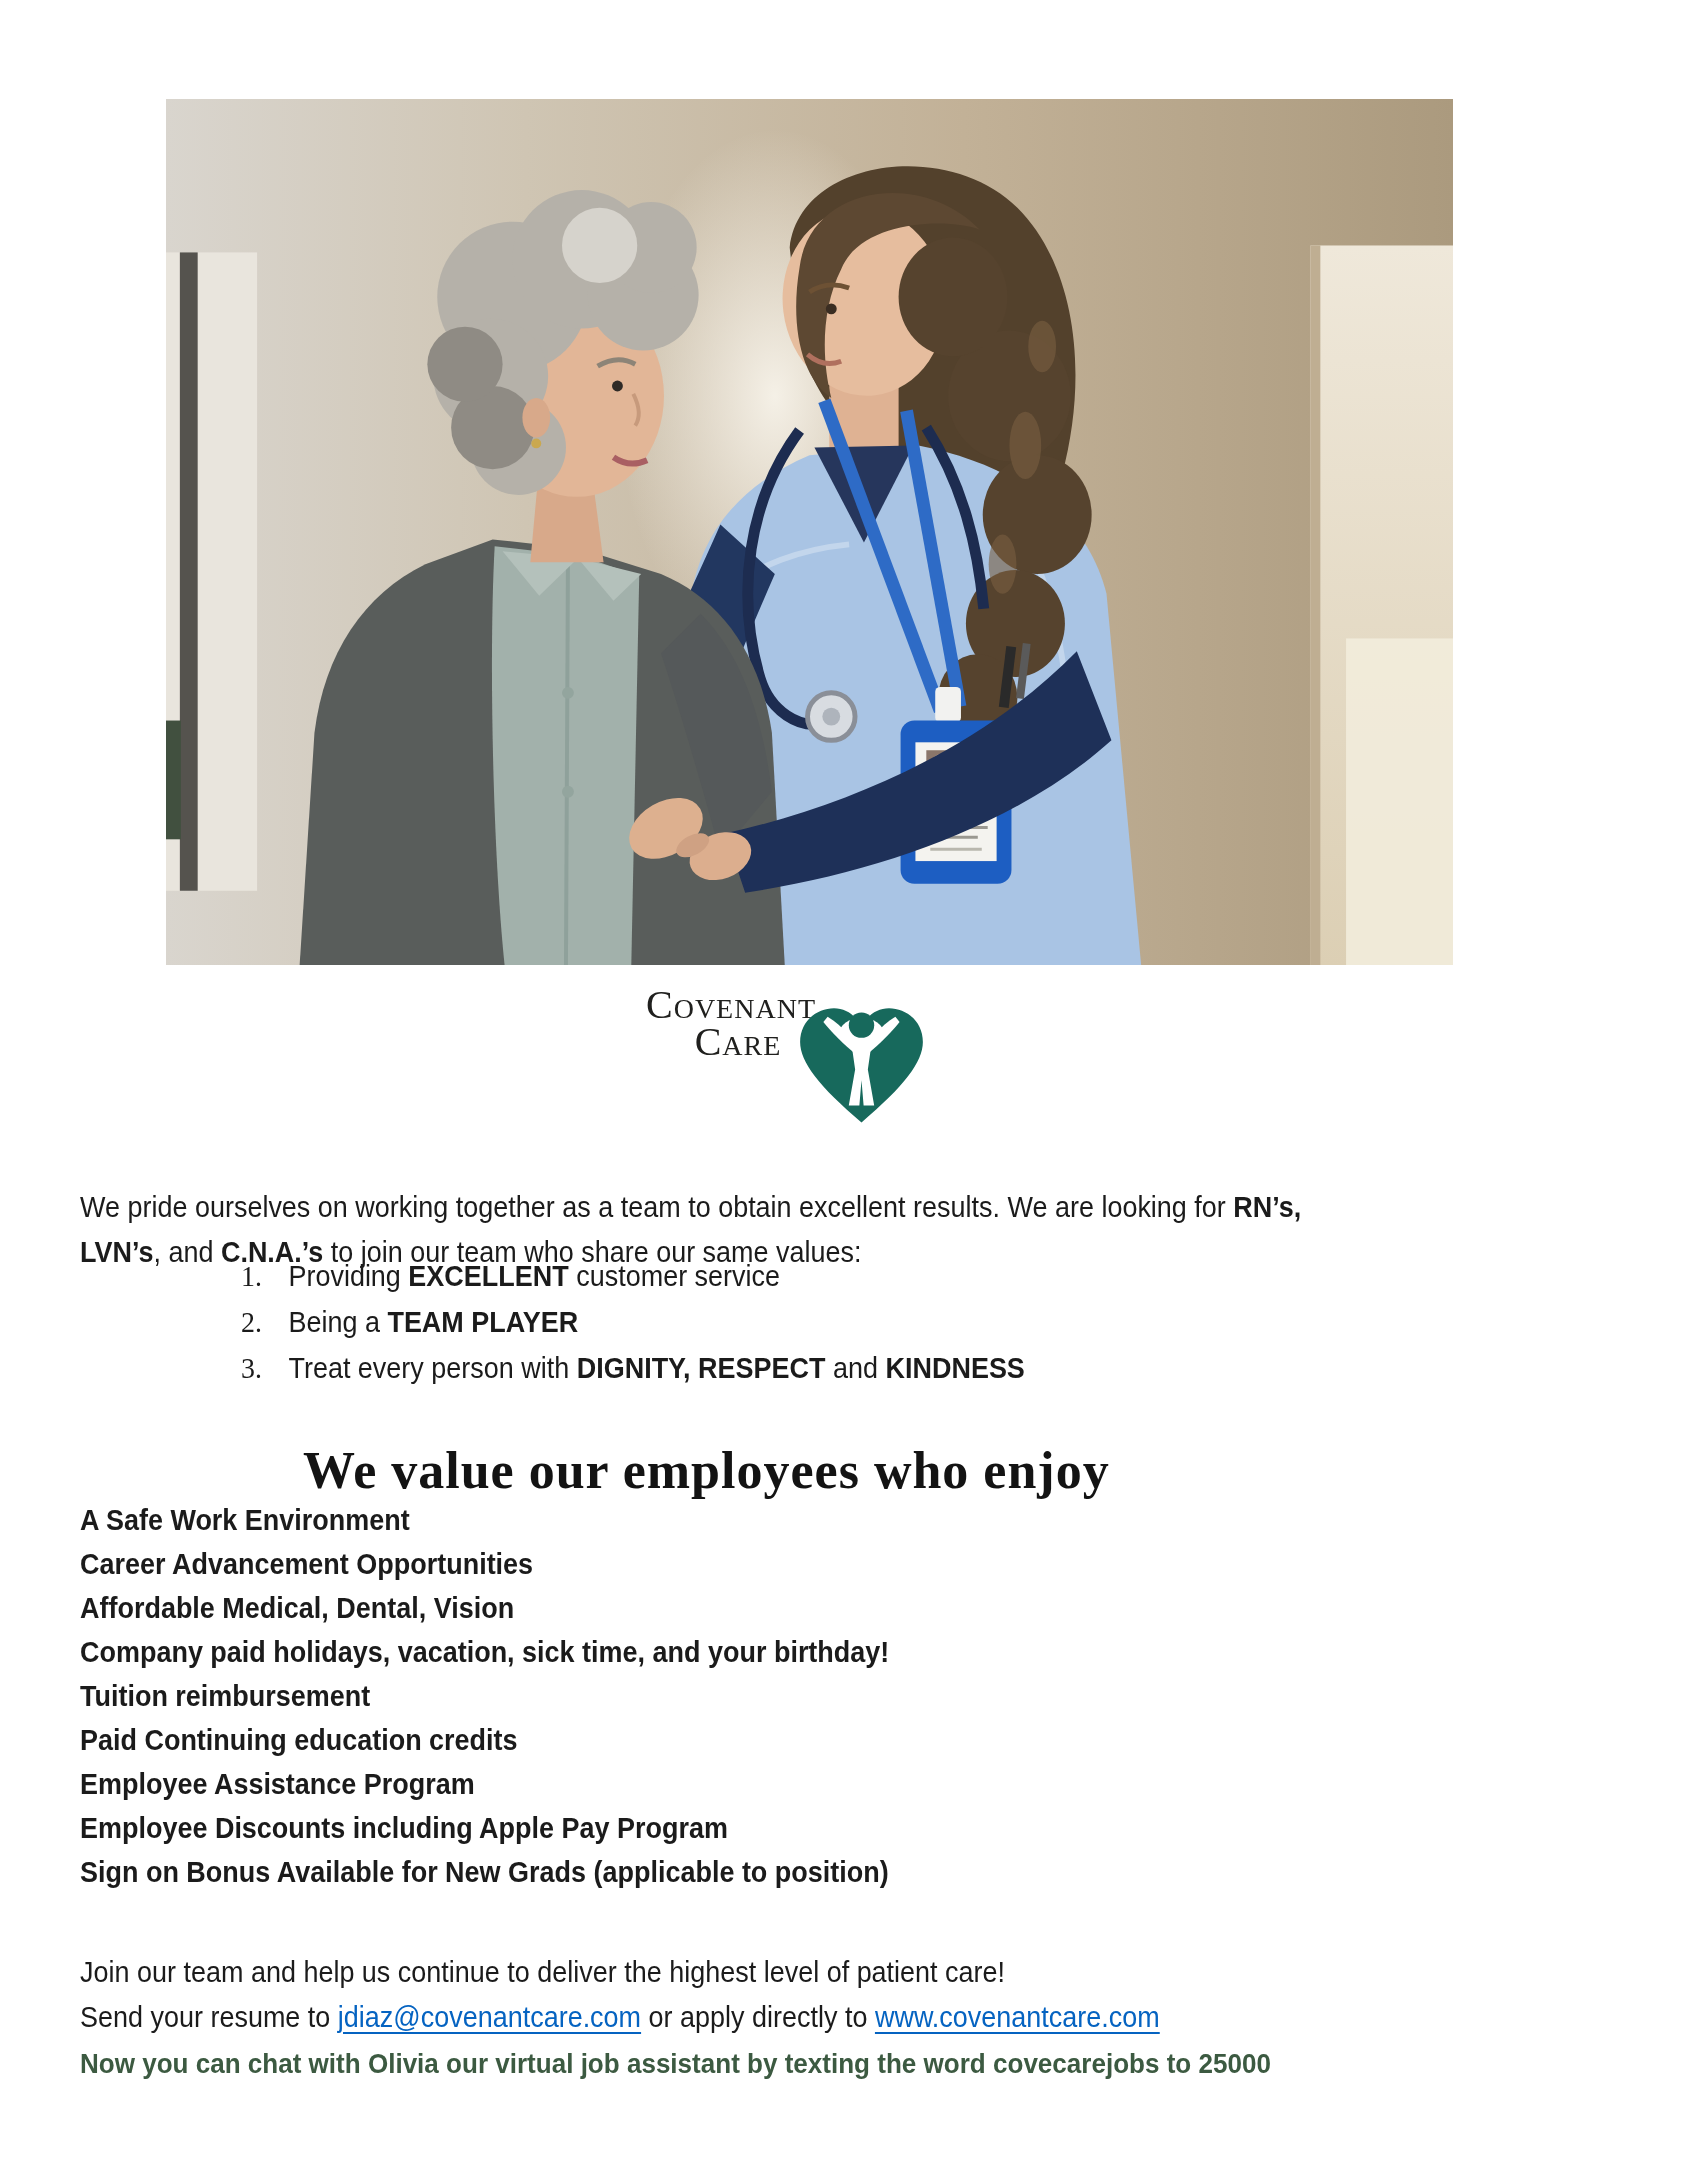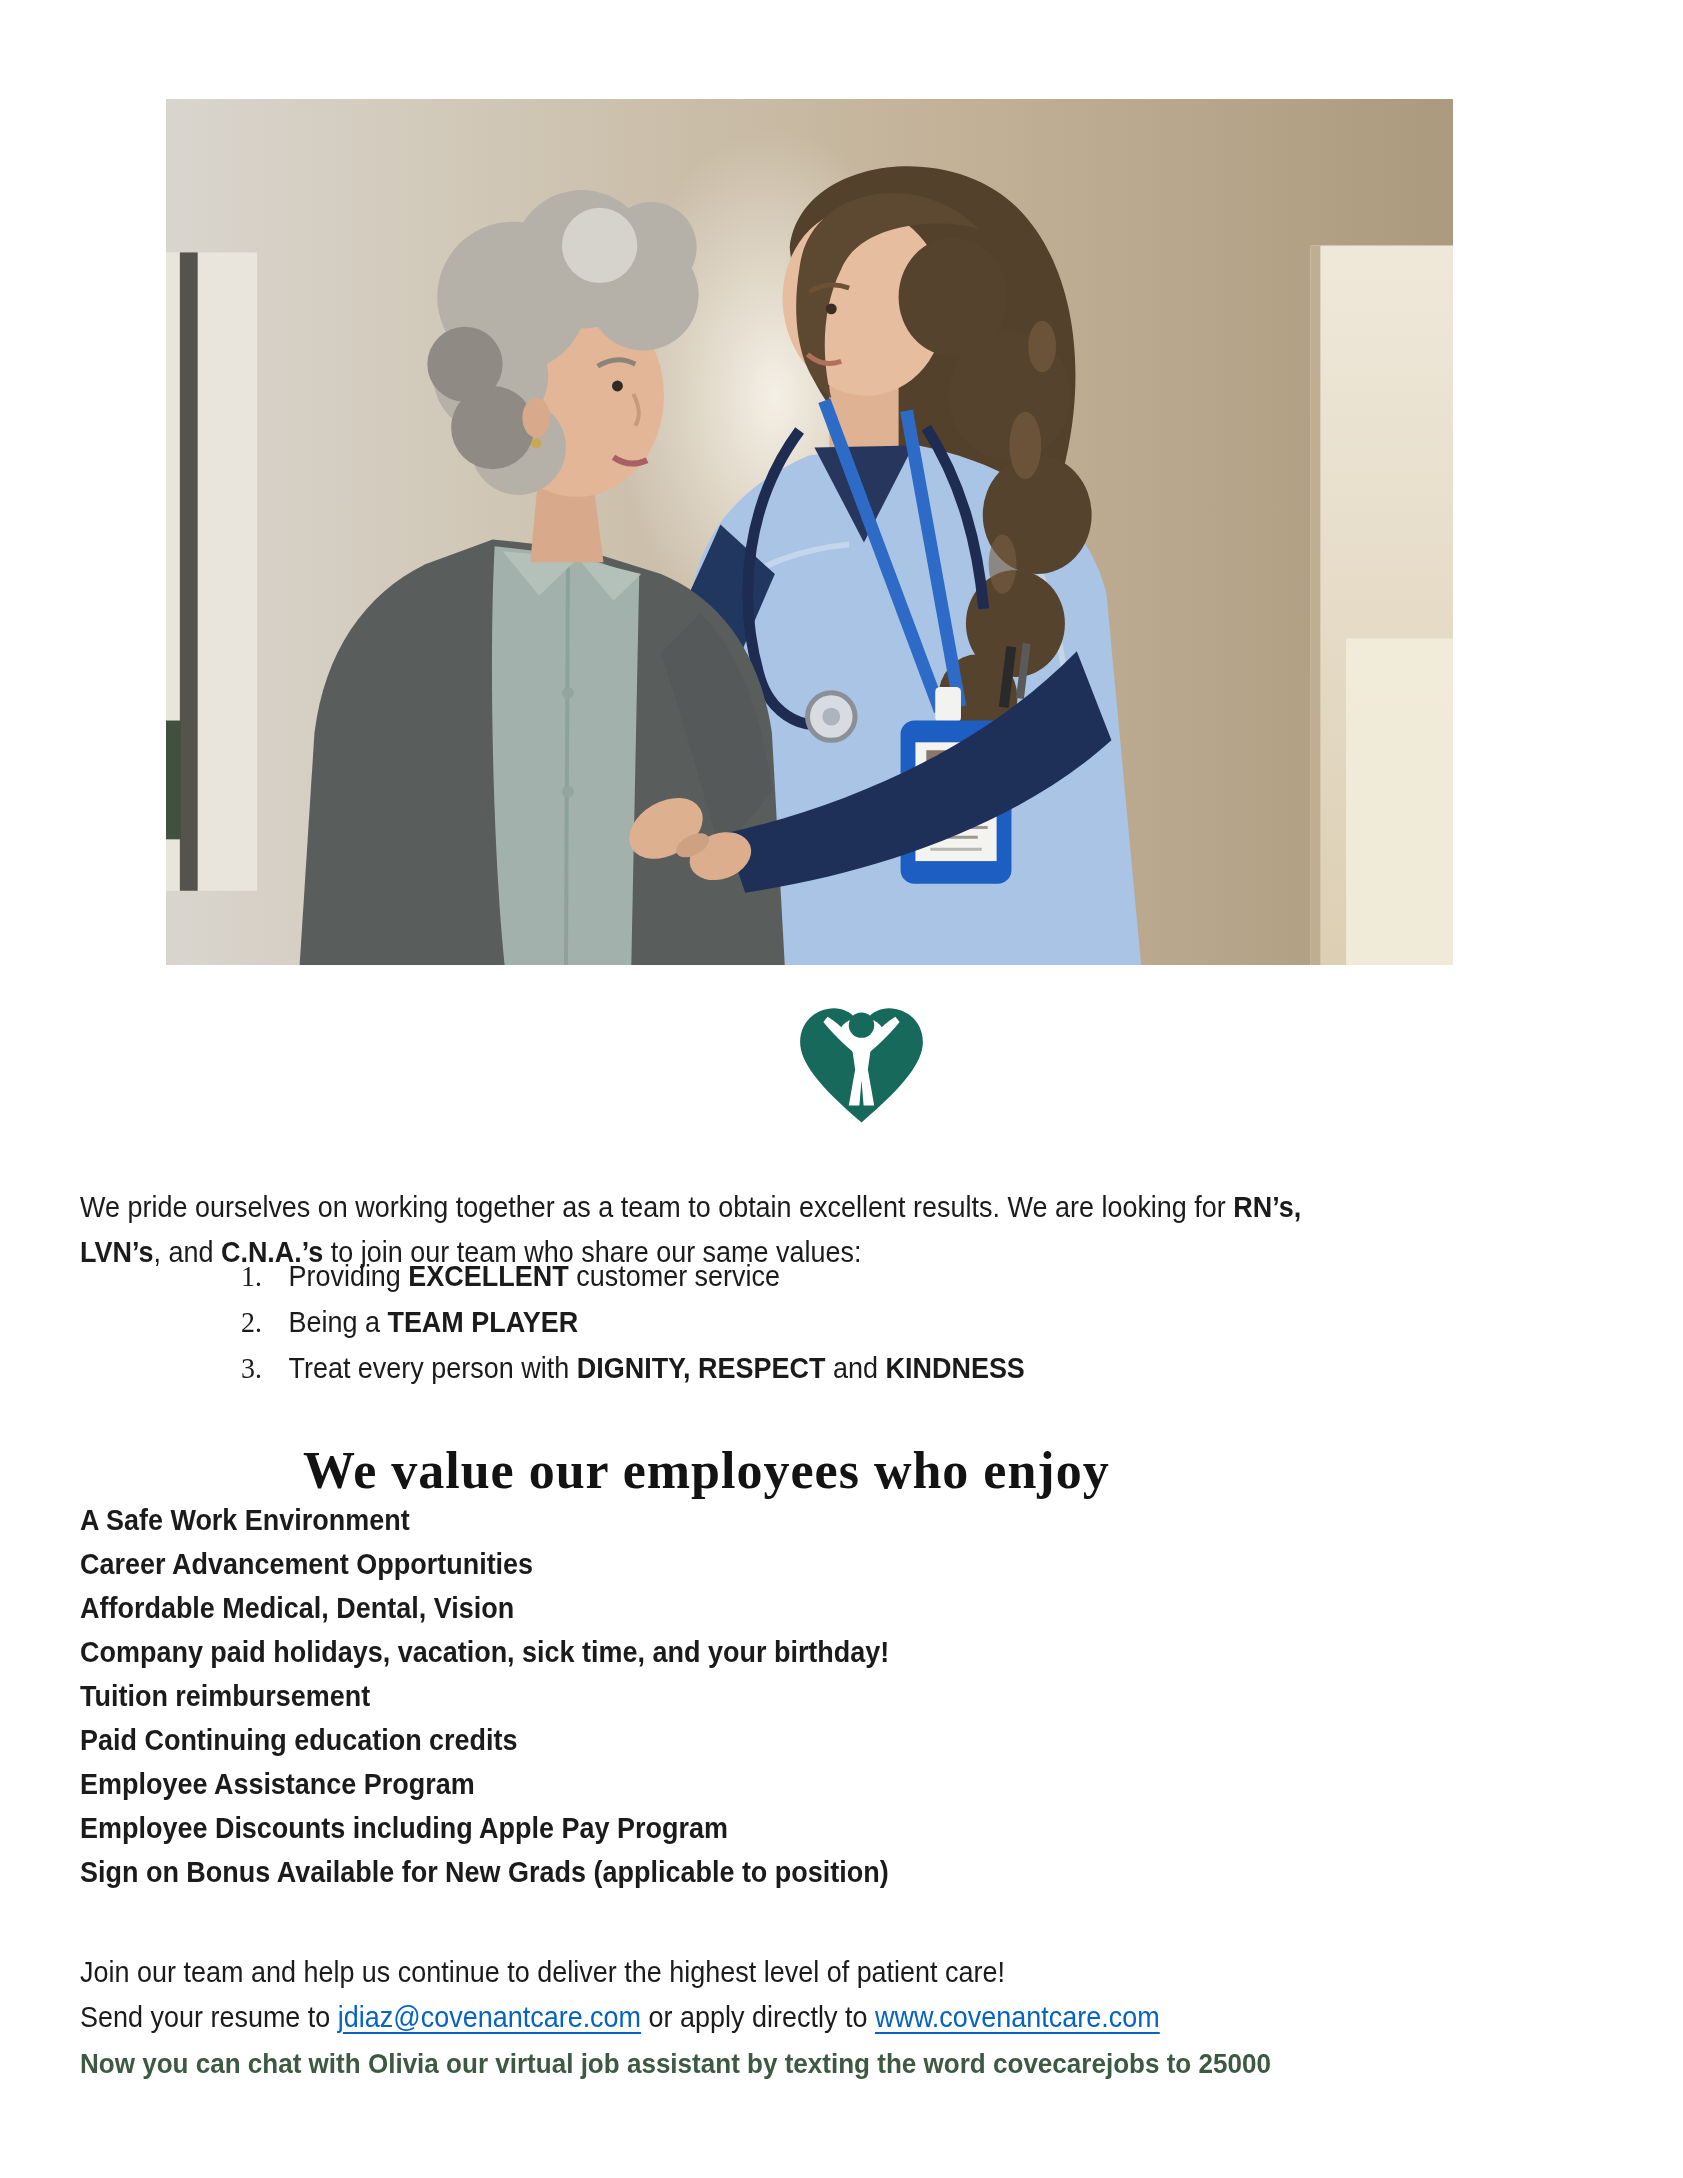--- a/index.html
+++ b/index.html
@@ -186,20 +186,24 @@
 
       <g>
         <path d="M920,558 C830,650 700,712 565,742 L585,802 C720,782 862,732 955,648 Z" fill="#1e3058"></path>
         <ellipse cx="560" cy="765" rx="32" ry="23" fill="#dcae8e" transform="rotate(-20 560 765)"></ellipse>
         <ellipse cx="505" cy="737" rx="40" ry="27" fill="#ddb08f" transform="rotate(-30 505 737)"></ellipse>
         <ellipse cx="532" cy="754" rx="18" ry="10" fill="#cfa183" transform="rotate(-28 532 754)"></ellipse>
       </g>
     </svg>
   </div>
 
+  <div class="abs logo-text">
+    <span class="l1">Covenant</span>
+    <span class="l2">Care</span>
+  </div>
   <div class="abs logo-heart">
     <svg viewBox="0 0 120 115">
       <path class="heart-main" d="M60,112 C20,78 2,55 2,36 C2,16 18,4 34,4 C46,4 56,12 60,22 C64,12 74,4 86,4 C102,4 118,16 118,36 C118,55 100,78 60,112 Z"></path>
       <ellipse cx="60" cy="28" rx="21" ry="15" fill="#ffffff"></ellipse>
       <path d="M28,12 C43,21 52,33 54,47 C44,39 31,26 24,17 Z" fill="#ffffff"></path>
       <path d="M92,12 C77,21 68,33 66,47 C76,39 89,26 96,17 Z" fill="#ffffff"></path>
       <path d="M50,34 L70,34 L66,62 L72,96 L62,96 L60,72 L58,96 L48,96 L54,62 Z" fill="#ffffff"></path>
       <circle class="heart-main" cx="60" cy="20" r="12"></circle>
     </svg>
   </div>

